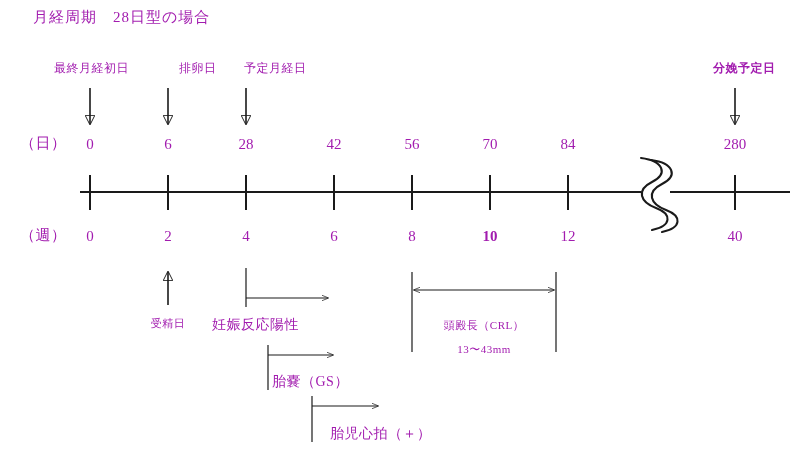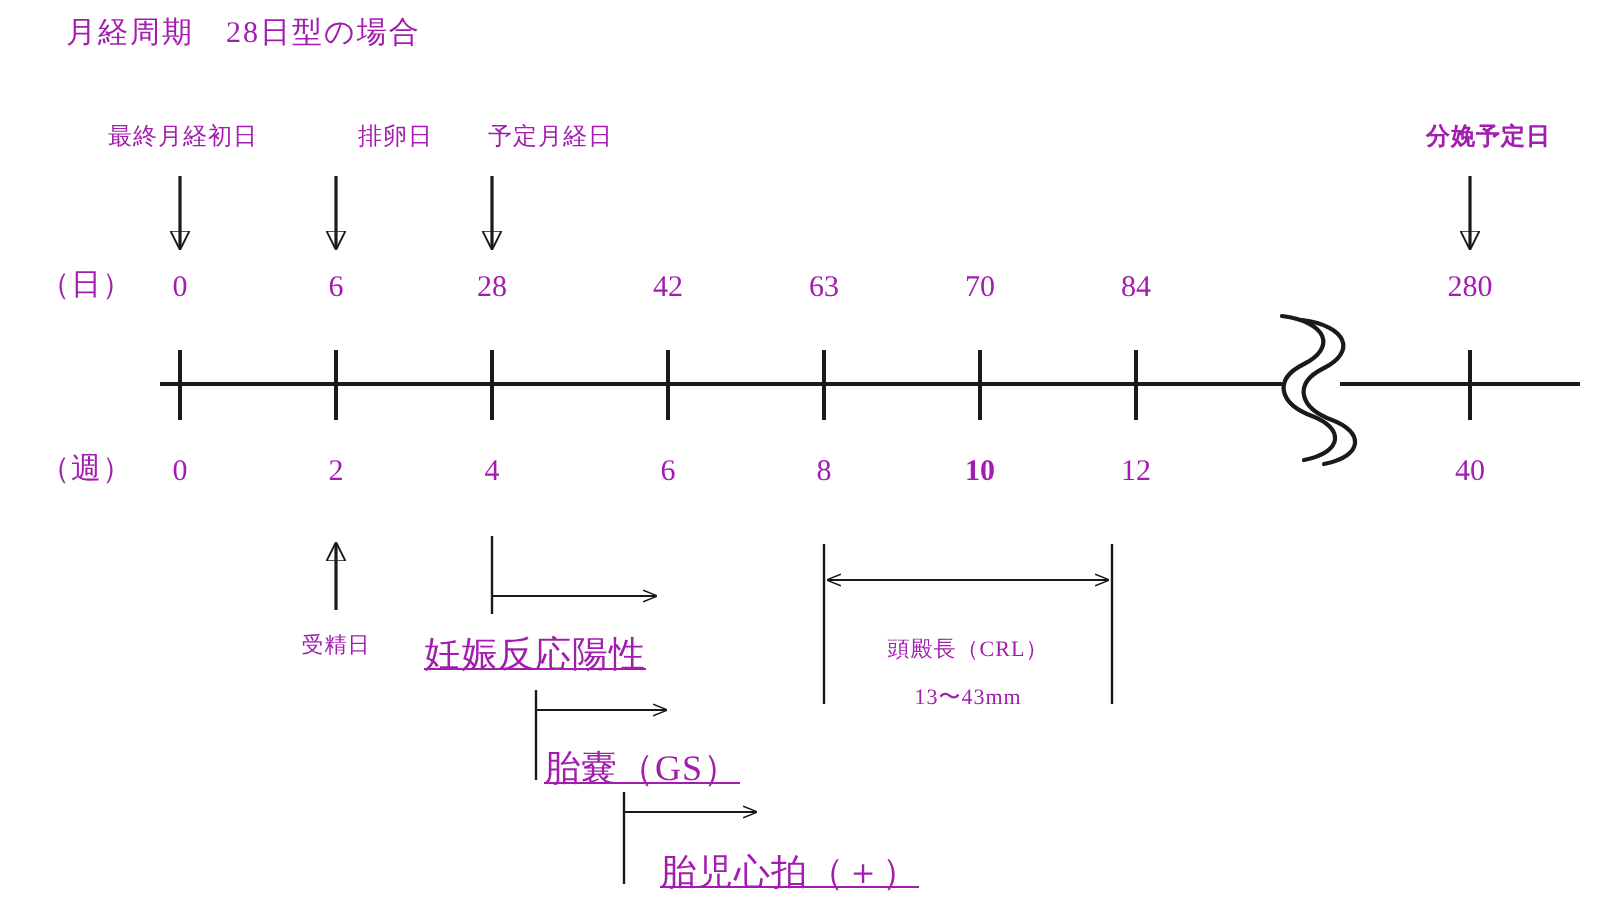--- a/index.html
+++ b/index.html
@@ -34,23 +34,22 @@
   .axis-name {
     font-size: 15px;
     letter-spacing: 0.5px;
   }
   .tick-num {
     font-size: 15px;
     text-align: center;
     transform: translateX(-50%);
   }
   .ann-label {
-    font-size: 18px;
+    font-size: 14px;
     letter-spacing: 0.5px;
-    text-decoration: underline;
   }
   .ann-center {
     font-size: 11px;
     text-align: center;
     transform: translateX(-50%);
     letter-spacing: 0.5px;
   }
   svg.overlay {
     position: absolute;
     left: 0;
@@ -77,21 +76,21 @@
   <div class="txt evt-label" style="left:143px; top:62px;">排卵日</div>
   <div class="txt evt-label" style="left:208px; top:62px;">予定月経日</div>
   <div class="txt evt-label" style="left:677px; top:62px;font-weight:bold;">分娩予定日</div>
 
   <div class="txt axis-name" style="left:20px; top:136px;">（日）</div>
 
   <div class="txt tick-num" style="left:90px;  top:137px;">0</div>
   <div class="txt tick-num" style="left:168px; top:137px;">6</div>
   <div class="txt tick-num" style="left:246px; top:137px;">28</div>
   <div class="txt tick-num" style="left:334px; top:137px;">42</div>
-  <div class="txt tick-num" style="left:412px; top:137px;">63</div>
+  <div class="txt tick-num" style="left:412px; top:137px;">56</div>
   <div class="txt tick-num" style="left:490px; top:137px;">70</div>
   <div class="txt tick-num" style="left:568px; top:137px;">84</div>
   <div class="txt tick-num" style="left:735px; top:137px;text-align:center;">280</div>
 
   <div class="txt axis-name" style="left:20px; top:228px;">（週）</div>
 
   <div class="txt tick-num" style="left:90px;  top:229px;">0</div>
   <div class="txt tick-num" style="left:168px; top:229px;">2</div>
   <div class="txt tick-num" style="left:246px; top:229px;">4</div>
   <div class="txt tick-num" style="left:334px; top:229px;">6</div>

